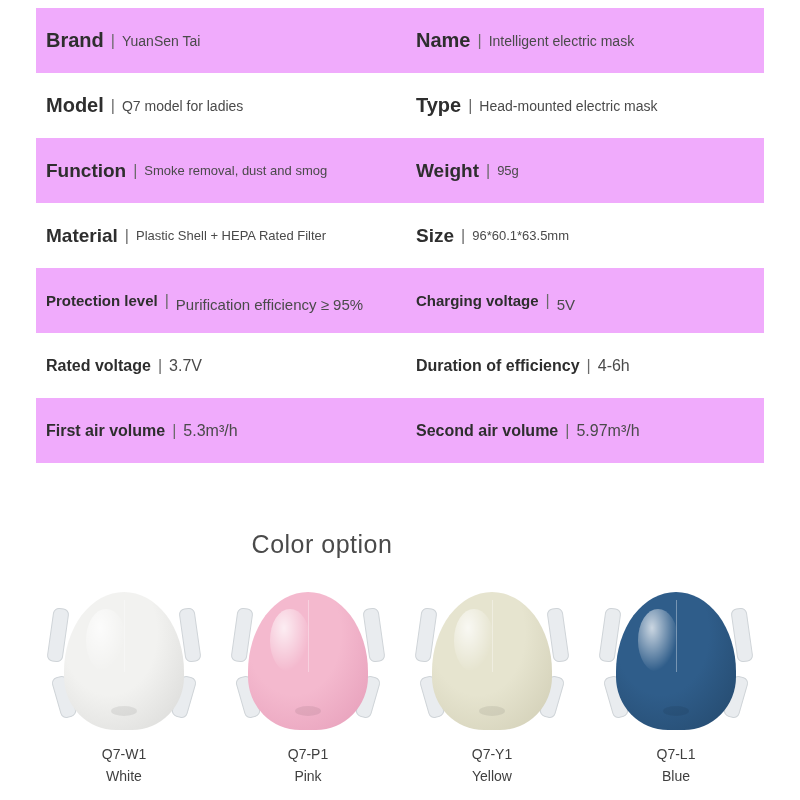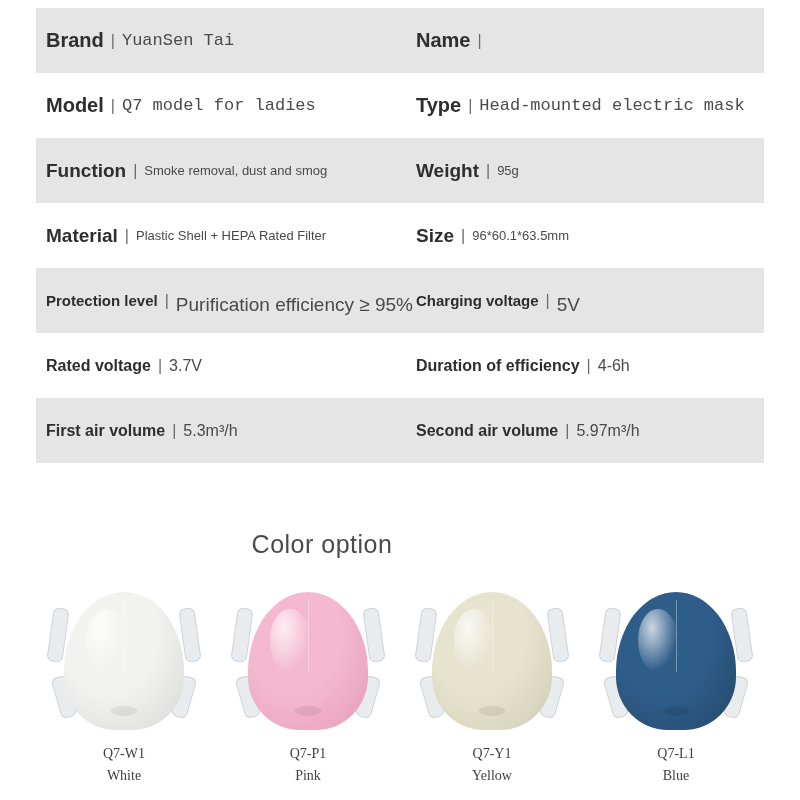--- a/index.html
+++ b/index.html
@@ -26,21 +26,21 @@
     left: 36px;
     top: 8px;
     width: 728px;
   }
   .spec-row {
     display: flex;
     align-items: stretch;
     height: 65px;
   }
   .spec-row.shaded {
-    background: #e5e5e5;
+    background: #f0abfc;
   }
   .spec-cell {
     display: flex;
     align-items: center;
     box-sizing: border-box;
   }
   .spec-cell.left {
     width: 378px;
     padding-left: 10px;
   }
@@ -58,25 +58,25 @@
     padding: 0 7px 0 7px;
     font-weight: normal;
   }
   .spec-val {
     color: #4a4a4a;
     white-space: nowrap;
   }
 
   
   .fs-20 .spec-key { font-size: 20px; }
-  .fs-20 .spec-val { font-size: 17px; font-family: Liberation Mono, monospace; }
+  .fs-20 .spec-val { font-size: 14px; }
   .fs-19 .spec-key { font-size: 19px; }
   .fs-19 .spec-val { font-size: 13px; }
   .fs-15 .spec-key { font-size: 15px; }
-  .fs-15 .spec-val { font-size: 19px; margin-top: 8px; }
+  .fs-15 .spec-val { font-size: 15px; margin-top: 8px; }
   .fs-16 .spec-key { font-size: 16px; }
   .fs-16 .spec-val { font-size: 16px; }
 
   
   .color-title {
     position: absolute;
     top: 530px;
     left: 0;
     width: 644px;
     text-align: center;
@@ -90,21 +90,20 @@
     left: 36px;
     width: 728px;
     display: flex;
     justify-content: space-between;
   }
   .swatch {
     width: 176px;
     display: flex;
     flex-direction: column;
     align-items: center;
-    font-family: Liberation Serif, serif;
   }
   .mask-wrap {
     position: relative;
     width: 176px;
     height: 155px;
   }
 
   .mask-body {
     position: absolute;
     left: 28px;
@@ -178,20 +177,21 @@
   <div class="spec-table">
       <div class="spec-row fs-20 shaded">
         <div class="spec-cell left">
           <span class="spec-key">Brand</span>
           <span class="sep">|</span>
           <span class="spec-val">YuanSen Tai</span>
         </div>
         <div class="spec-cell right">
           <span class="spec-key">Name</span>
           <span class="sep">|</span>
+          <span class="spec-val">Intelligent electric mask</span>
         </div>
       </div>
       <div class="spec-row fs-20">
         <div class="spec-cell left">
           <span class="spec-key">Model</span>
           <span class="sep">|</span>
           <span class="spec-val">Q7 model for ladies</span>
         </div>
         <div class="spec-cell right">
           <span class="spec-key">Type</span>

